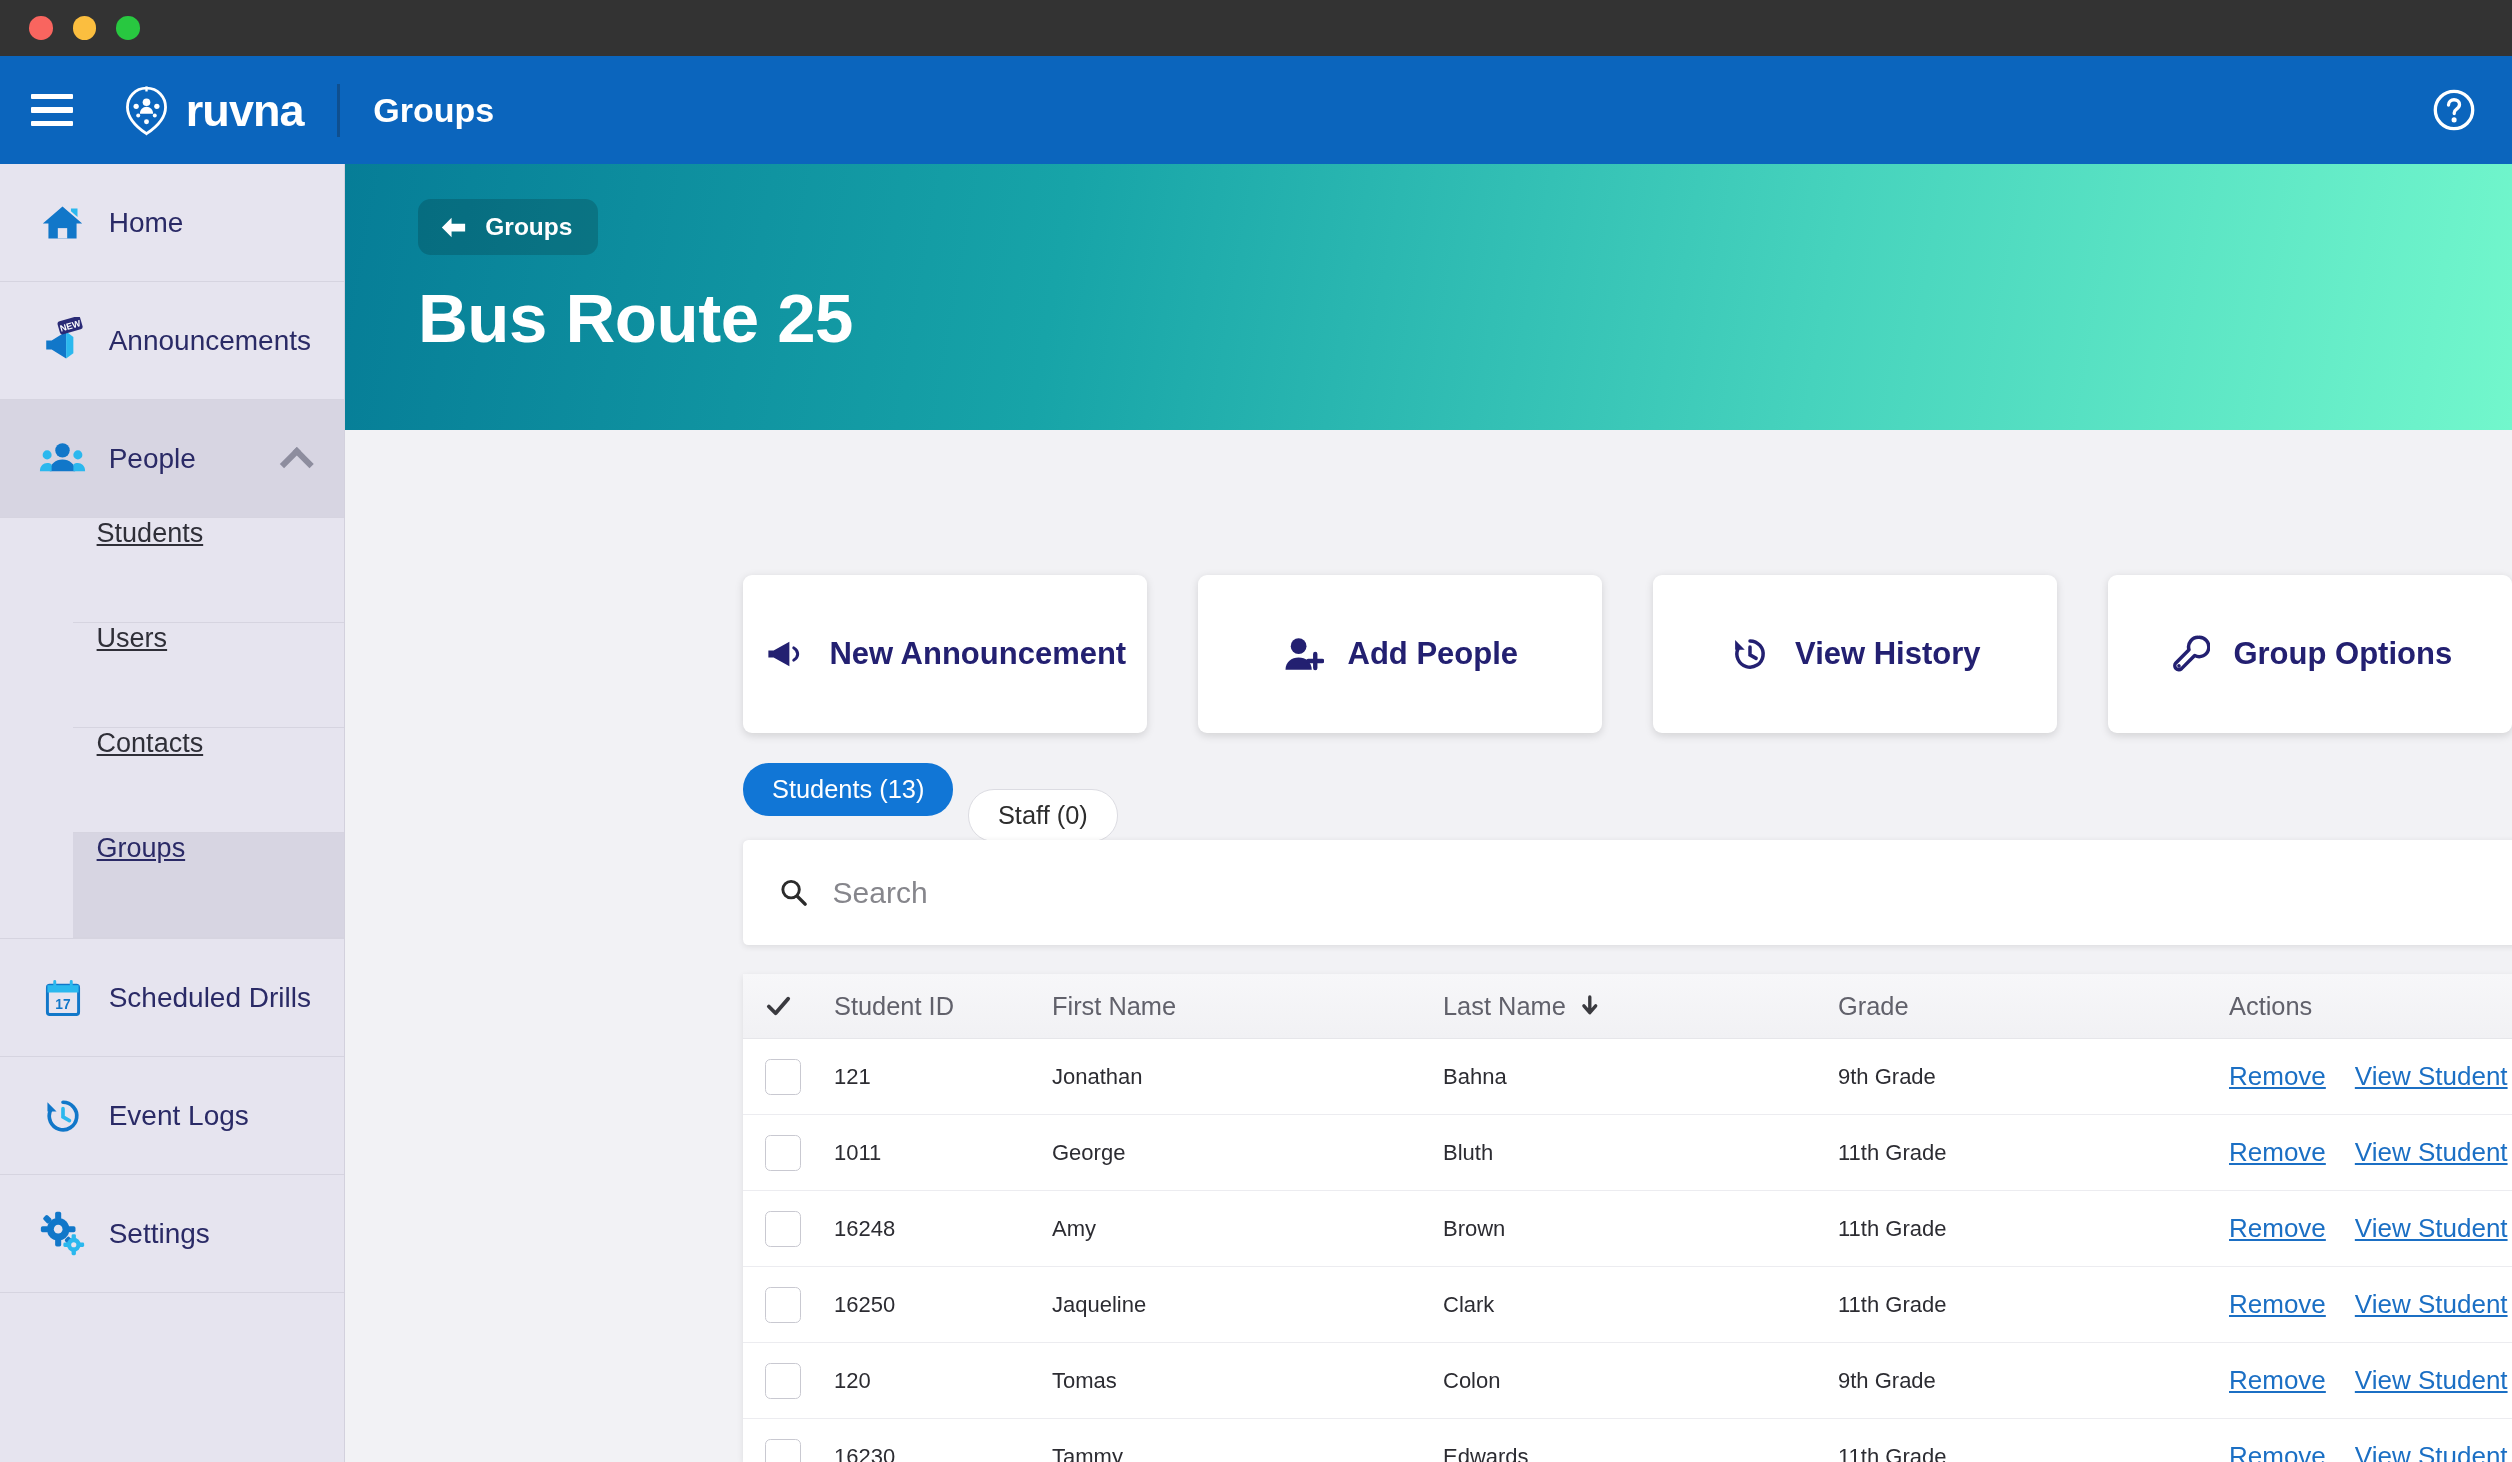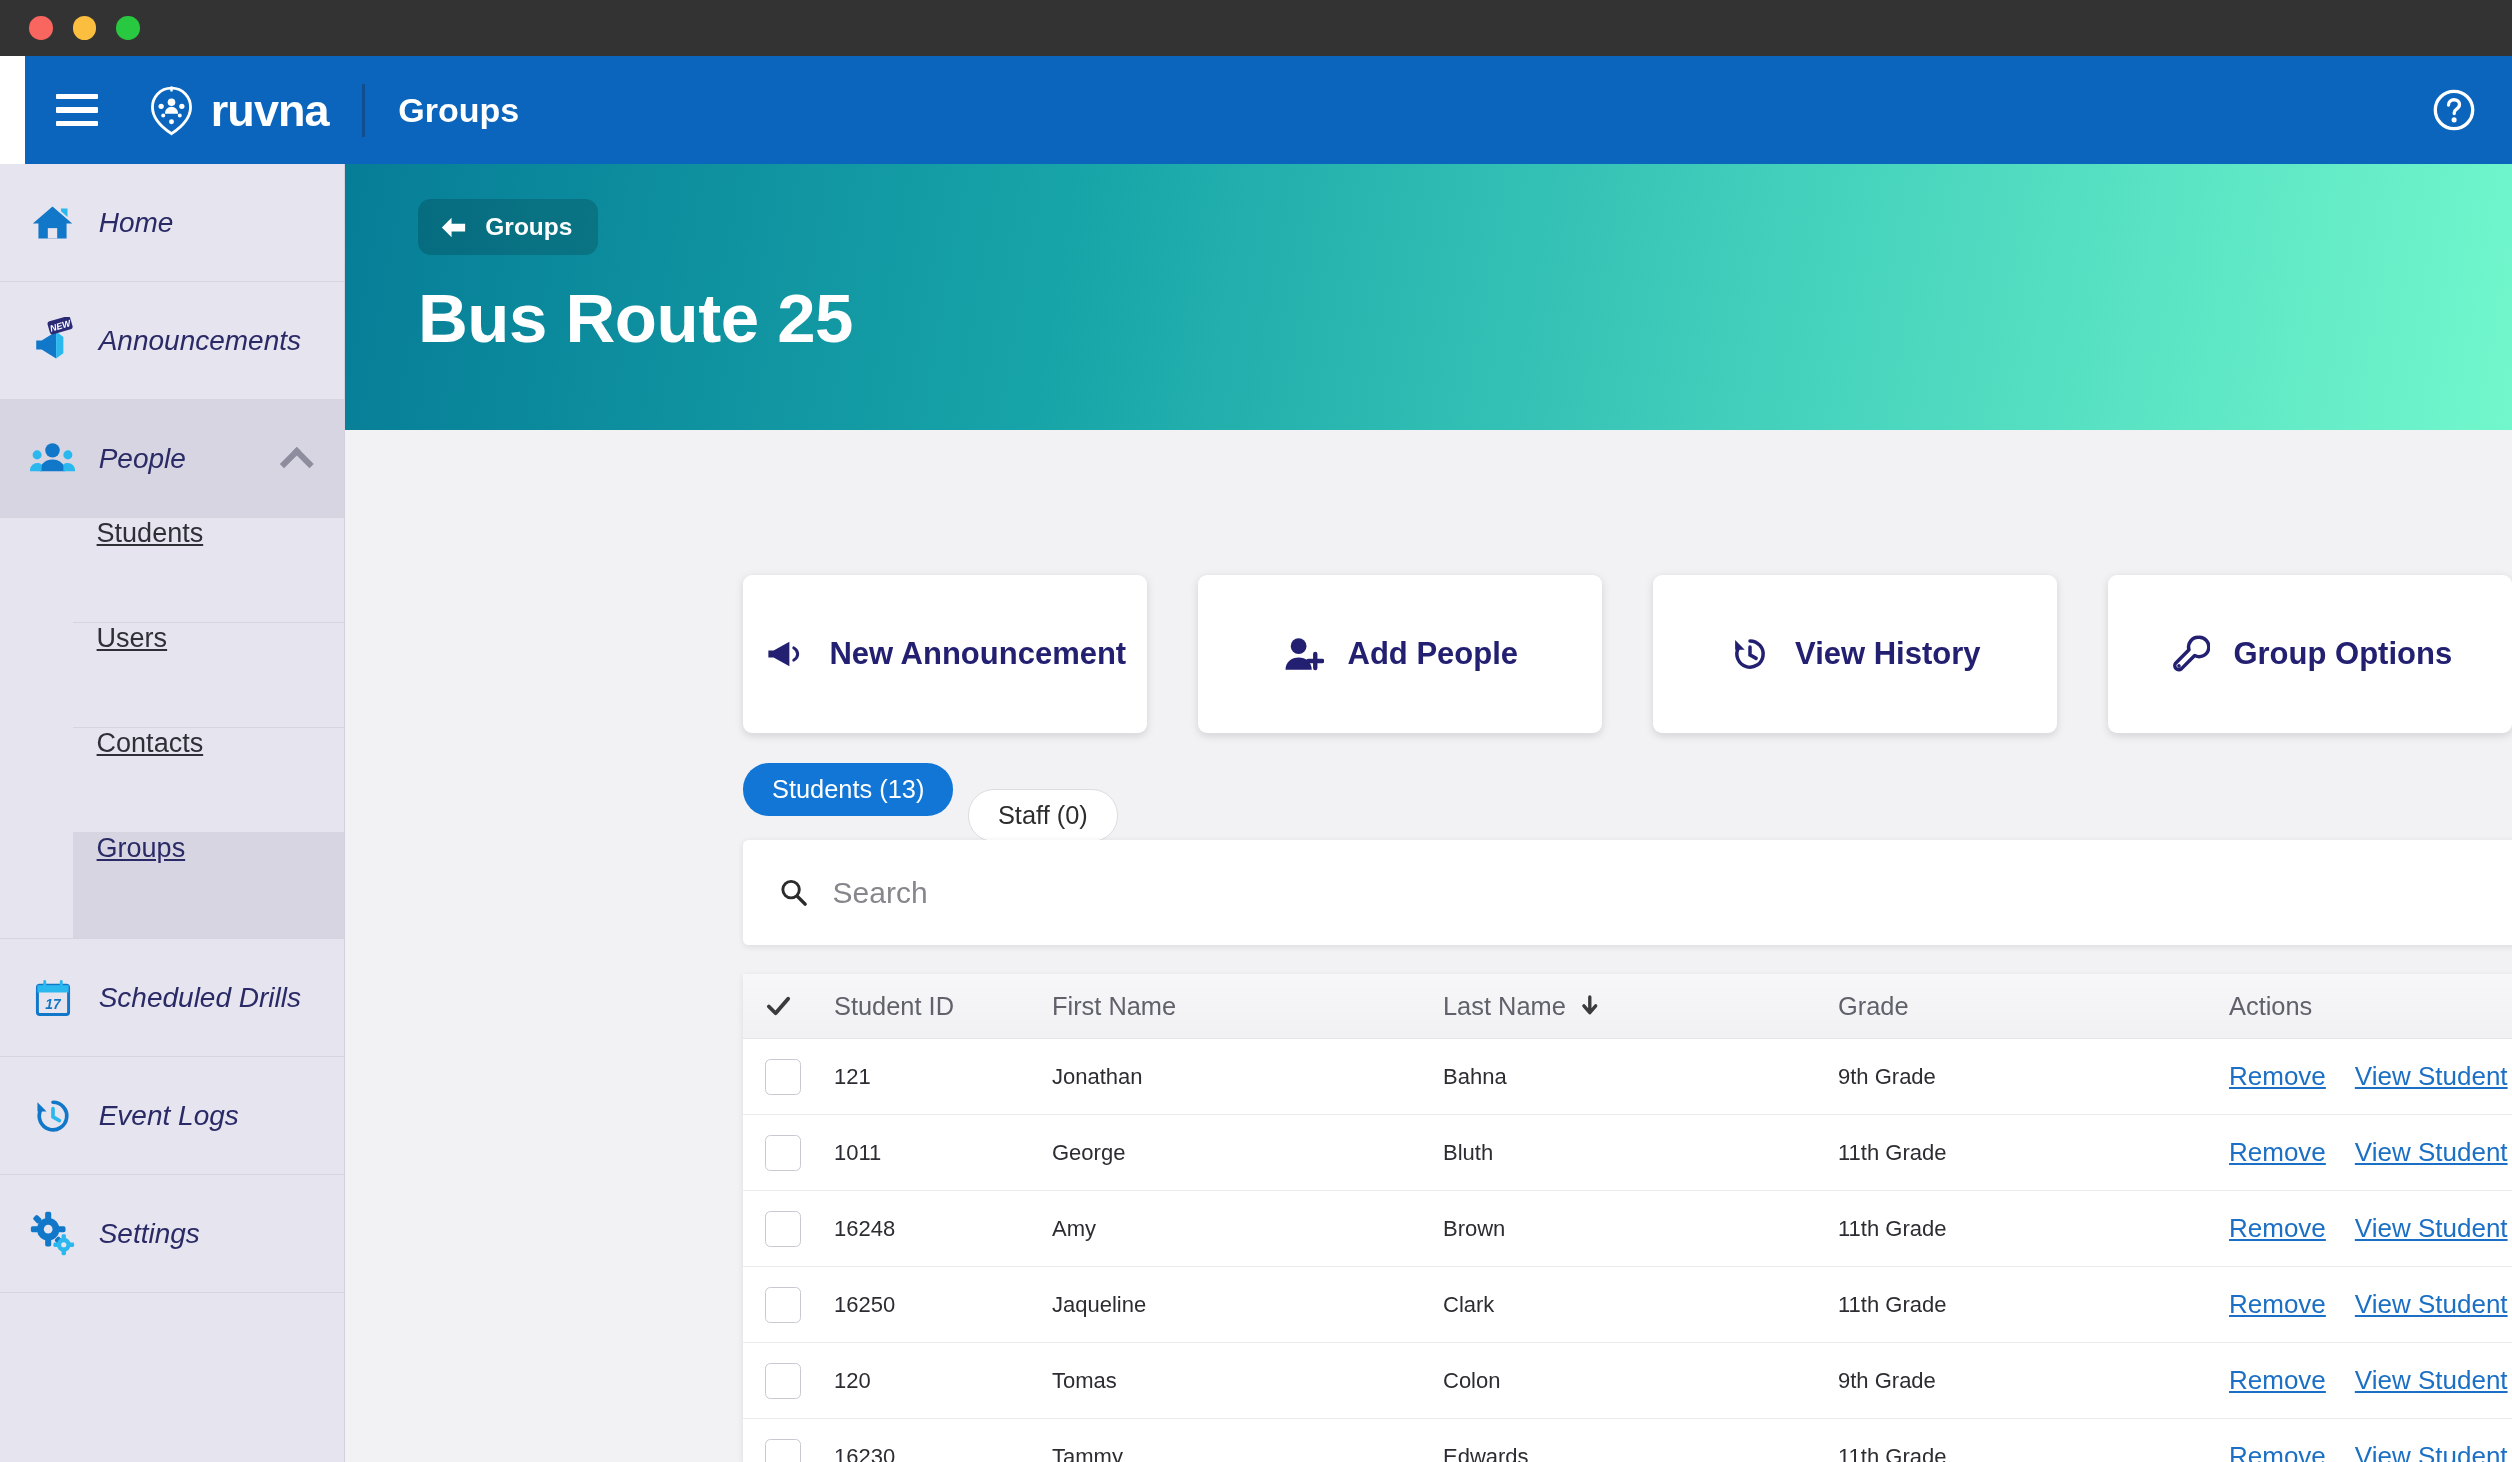--- a/index.html
+++ b/index.html
@@ -18,21 +18,21 @@
   .dot.red { background: #f9655f; }
   .dot.yellow { background: #fbbe3f; }
   .dot.green { background: #28c840; }
 
   
   .app { position: relative; width: 2512px; height: 1406px; }
 
   
   .topnav {
     position: absolute; top: 0; left: 0; right: 0; height: 108px;
-    background: #0b65bd; display: flex; align-items: center; margin-left: 25px;
+    background: #0b65bd; display: flex; align-items: center;
   }
   .hamburger {
     width: 42px; margin-left: 31px; display: flex; flex-direction: column;
     gap: 8.2px; cursor: pointer;
   }
   .hamburger span { display: block; height: 5.4px; background: #fff; border-radius: 0.9px; }
   .brand { margin-left: 47px; display: flex; align-items: center; gap: 12.7px; }
   .brand-mark { width: 53px; height: 53px; }
   .brand-word {
     font-size: 45px; font-weight: 700; color: #fff;
@@ -60,22 +60,22 @@
     cursor: pointer;
   }
 
   
   .sidebar {
     position: absolute; top: 108px; left: 0; width: 345px; bottom: 0;
     background: #e6e4ef; border-right: 0.9px solid #d3d1dd;
     overflow: hidden;
   }
   .side-item {
-    display: flex; align-items: center; height: 118px; padding-left: 19px;
-    border-bottom: 0.9px solid #d6d4e0; cursor: pointer; position: relative; font-style: italic;
+    display: flex; align-items: center; height: 118px; padding-left: 29px;
+    border-bottom: 0.9px solid #d6d4e0; cursor: pointer; position: relative;
   }
   .side-item.active-parent { background: #d7d5e2; }
   .side-ico {
     width: 67px; display: flex; align-items: center; justify-content: center;
     flex: 0 0 67px;
   }
   .side-label { font-size: 28px; color: #2a2a66; margin-left: 12.7px; }
   .chev-up {
     position: absolute; right: 35px; top: 50%;
     width: 23.6px; height: 23.6px; border-left: 6.4px solid #8d8d9e;

